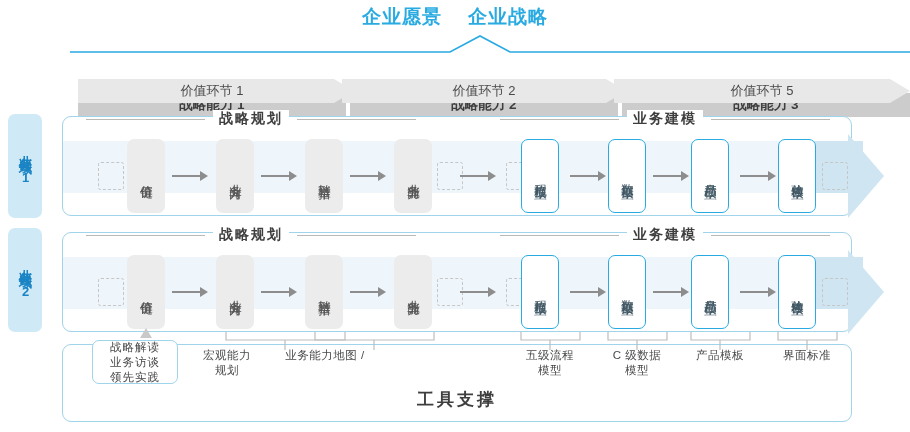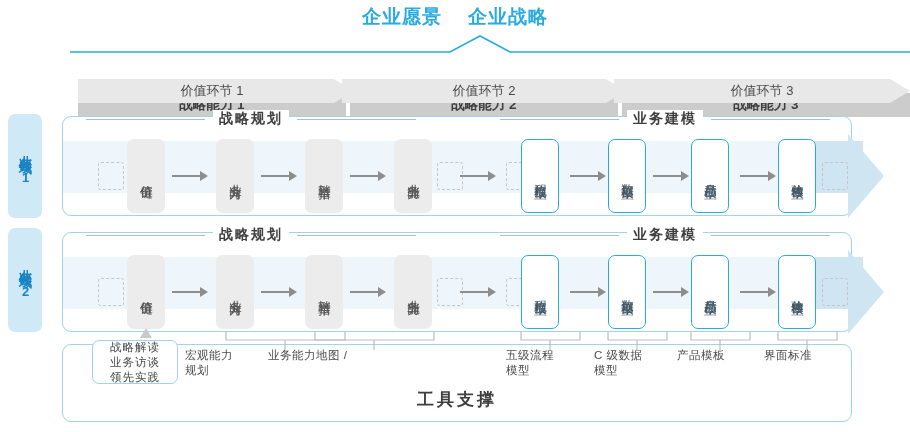--- a/index.html
+++ b/index.html
@@ -127,21 +127,21 @@
   .tool-box {
     position: absolute;
     border: 1px solid #9fd4ea; border-radius: 7px; background: #ffffff;
     color: #4a4a4a; font-size: 11.5px; line-height: 15px;
     text-align: center; letter-spacing: 1px;
     display: flex; align-items: center; justify-content: center;
     z-index: 6;
   }
   .tool-label {
     position: absolute; color: #4a4a4a; font-size: 11.5px; line-height: 15px;
-    letter-spacing: 0.5px; z-index: 6;
+    text-align: center; letter-spacing: 0.5px; z-index: 6;
   }
 </style>
 </head>
 <body>
 
 <div id="page">
 
   <div class="top-titles">
     <div class="top-title">企业愿景</div>
     <div class="top-title">企业战略</div>
@@ -163,21 +163,21 @@
       <path d="M264,0 L528,0 L548,12 L528,24 L264,24 Z" fill="#e8e8e8"></path>
       <path d="M536,0 L812,0 L832,12 L812,24 L536,24 Z" fill="#e8e8e8"></path>
     </svg>
     <div class="vc-cell" style="left:0px; width:268px;">
       <span class="vc-label">价值环节 1</span>
     </div>
     <div class="vc-cell" style="left:272px; width:268px;">
       <span class="vc-label">价值环节 2</span>
     </div>
     <div class="vc-cell" style="left:544px; width:280px;">
-      <span class="vc-label">价值环节 3</span>
+      <span class="vc-label">价值环节 5</span>
     </div>
   </div>
 
   <div class="domain-tab" style="top:114px; height:104px;">业务领域 1</div>
   <div class="domain-tab" style="top:228px; height:104px;">业务领域 2</div>
 
   <div class="row-panel" style="top:116px; height:100px;">
     <div class="row-band" style="top:24px; width:790px;"></div>
     <div class="arrow-tail" style="left:740px; top:24px; width:60px;"></div>
   </div>

